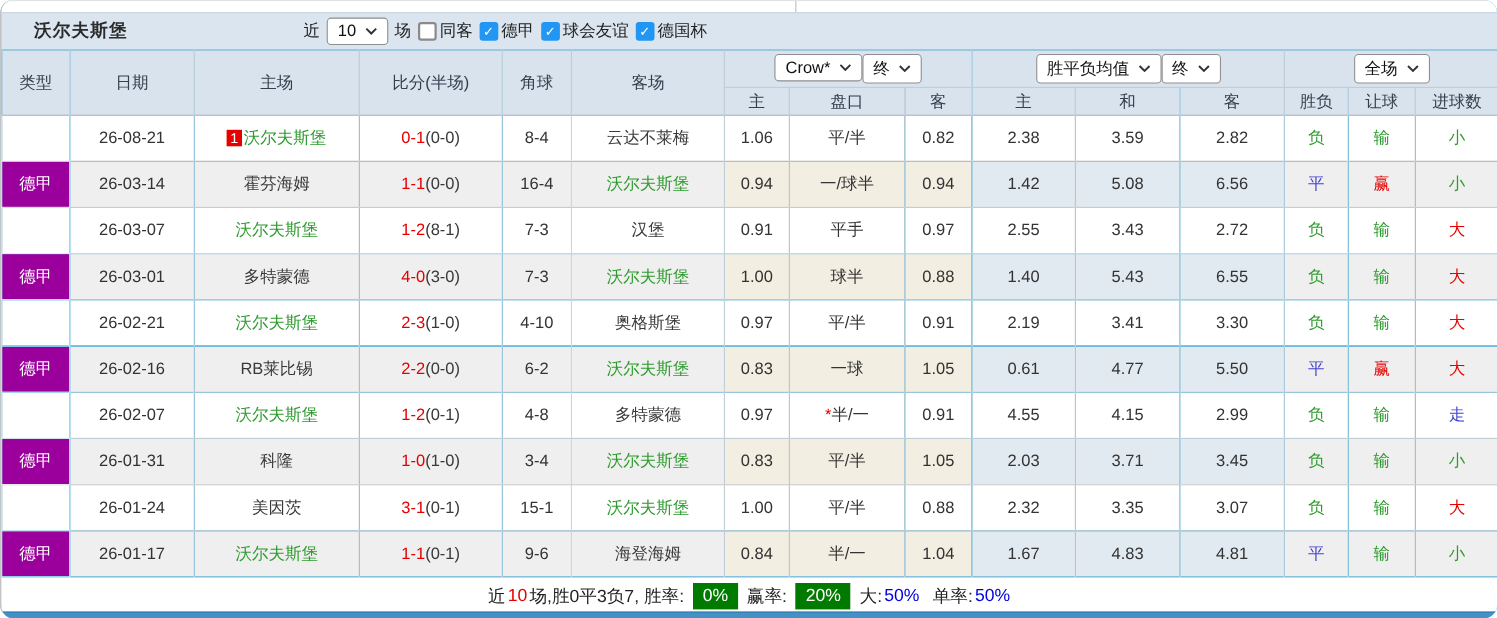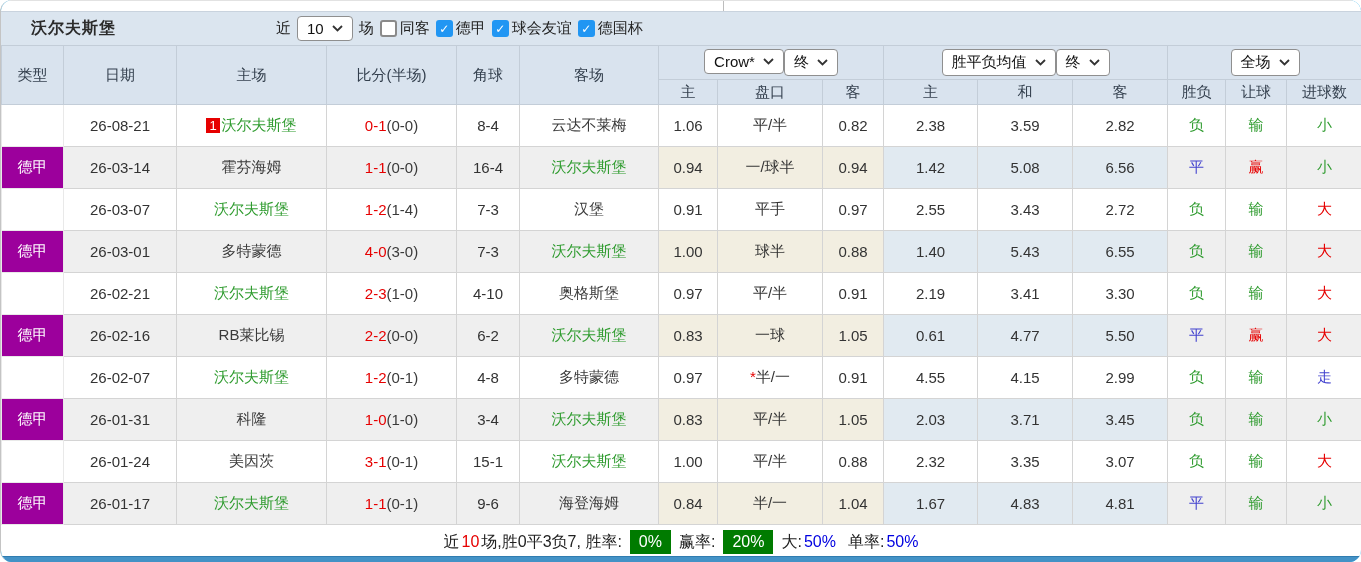--- a/index.html
+++ b/index.html
@@ -223,21 +223,21 @@
       <td class="t-green">小</td>
     </tr>
 
     <tr>
       <td class="c-league">德甲</td>
       <td>26-03-07</td>
       <td>
         <span class="t-green">沃尔夫斯堡</span>
       </td>
       <td>
-        <span class="score">1-2</span><span class="half">(1-4)</span>
+        <span class="score">1-2</span><span class="half">(8-1)</span>
       </td>
       <td>7-3</td>
       <td>
         <span class="t-black">汉堡</span>
       </td>
       <td class="c-cream">0.91</td>
       <td class="c-cream">
         <span class="star"></span><span>平手</span>
       </td>
       <td class="c-cream">0.97</td>

